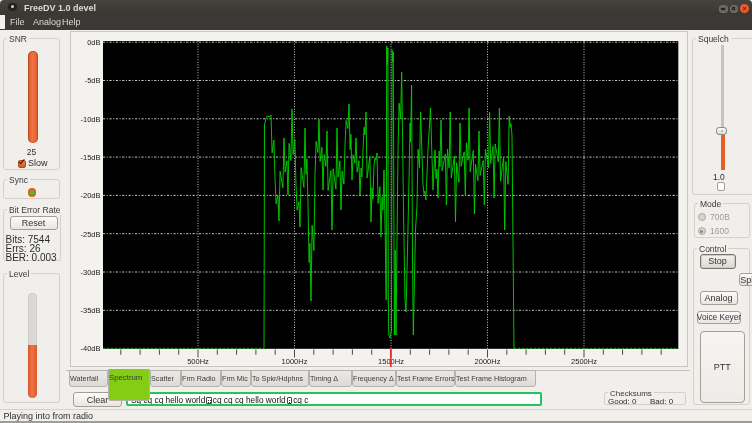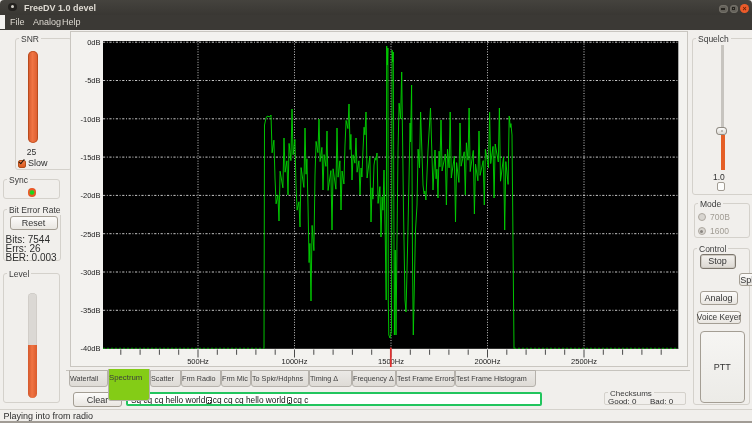--- a/index.html
+++ b/index.html
@@ -23,21 +23,21 @@
 <div class="ab" style="left:731.8px;top:6.8px;width:3.2px;height:3.2px;border:1.1px solid #26241f"></div>
 <div class="ab" style="left:740px;top:4.2px;width:9px;height:9px;border-radius:50%;background:#ec5b2a"></div>
 <div class="ab" style="left:741.6px;top:3.5px;width:6px;font-size:7px;color:#641e06;font-weight:bold;line-height:10px;text-align:center">×</div>
 
 <div class="ab" style="left:0;top:15px;width:752px;height:15px;background:#3b3935"></div>
 <div class="ab" style="left:0;top:15px;width:5px;height:14px;background:#f2f1ef"></div>
 <div class="ab" style="left:10px;top:17px;font-size:9px;color:#ddd9d1;line-height:11px">File</div>
 <div class="ab" style="left:33px;top:17px;font-size:9px;color:#ddd9d1;line-height:11px">Analog</div>
 <div class="ab" style="left:62px;top:17px;font-size:9px;color:#ddd9d1;line-height:11px">Help</div>
 
-<div class="gb" style="left:15px;top:38px;width:57px;height:132px">
+<div class="gb" style="left:3px;top:38px;width:57px;height:132px">
     <span>SNR</span>
   </div>
 <div class="ab" style="left:27.7px;top:50.6px;width:10.3px;height:92px;border-radius:5.5px;background:linear-gradient(90deg,#d4582c,#f07443 45%,#da5b2d);box-shadow:inset 0 0 0 1px rgba(160,60,15,.55)"></div>
 <div class="ab" style="left:3px;top:147.3px;width:57px;text-align:center;font-size:8.5px;color:#2e2e2e">25</div>
 <div class="ab" style="left:17.7px;top:159.6px;width:8px;height:8px;border-radius:2px;background:linear-gradient(#f08049,#dd5a1f);border:1px solid #af4f1c"></div>
 <div class="ab" style="left:19.6px;top:157.6px;width:3.2px;height:6.4px;border-right:1.7px solid #26190e;border-bottom:1.7px solid #26190e;transform:rotate(40deg)"></div>
 <div class="ab" style="left:28px;top:158.4px;font-size:9px;line-height:10px;color:#2e2e2e">Slow</div>
 
 <div class="gb" style="left:3px;top:179px;width:57px;height:20px">
     <span>Sync</span>

